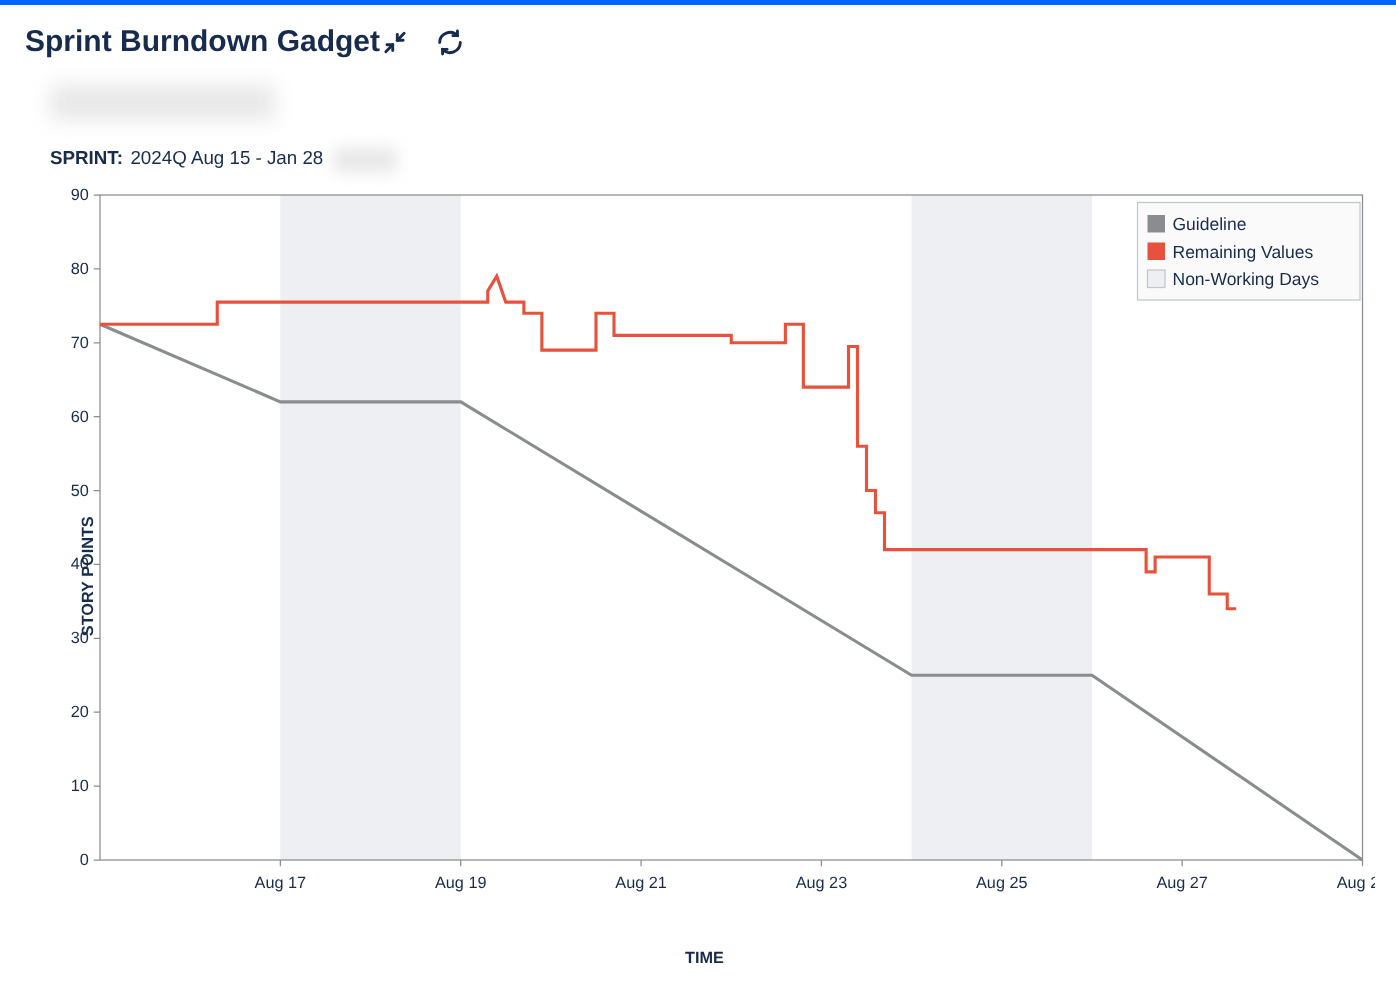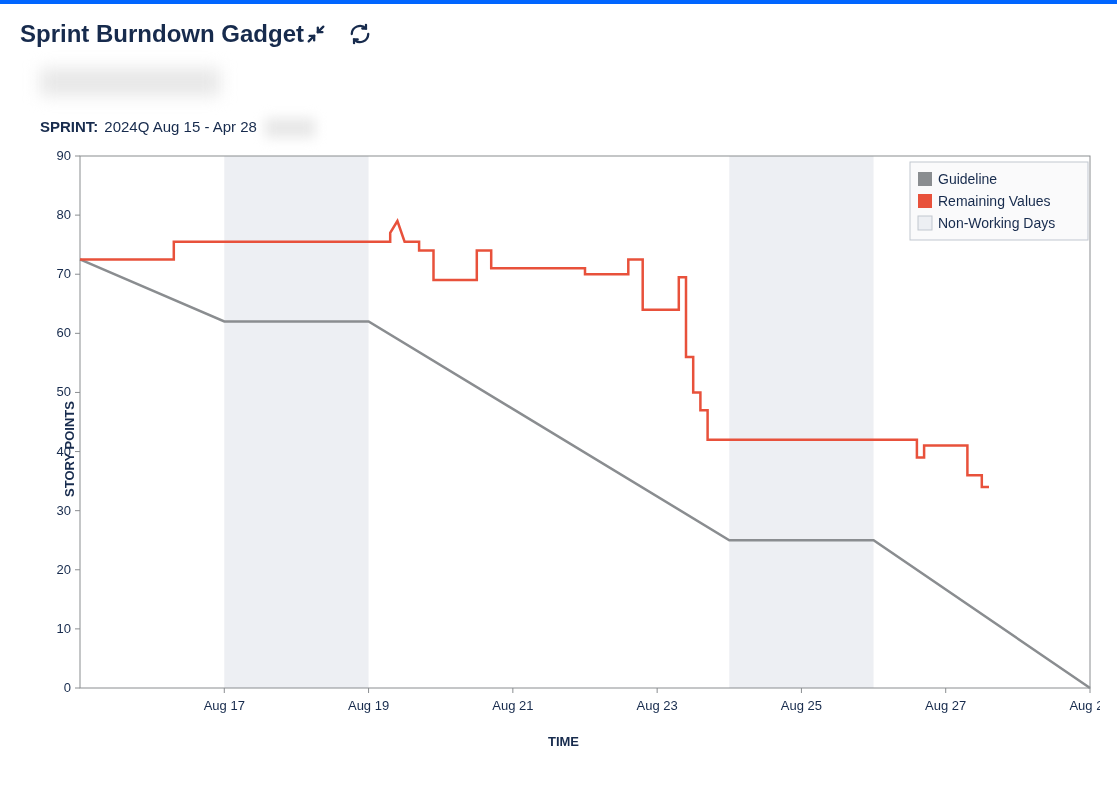--- a/index.html
+++ b/index.html
@@ -93,21 +93,21 @@
       font-size: 13px;
       font-weight: 700;
       color: #172b4d;
       white-space: nowrap;
     }
     .x-axis-label {
       text-align: center;
       font-size: 13px;
       font-weight: 700;
       color: #172b4d;
-      margin-top: 16px;
+      margin-top: 40px;
     }
     .tick-label {
       font-size: 13px;
       fill: #172b4d;
     }
     .legend-box {
       fill: #fafafb;
       stroke: #c1c7d0;
       stroke-width: 1;
     }
@@ -162,21 +162,21 @@
           <path d="M5.5 22 L5.5 18 L9.5 18"></path>
         </svg>
       </div>
     </div>
   </div>
 
   <div class="blurred-area"></div>
 
   <div class="sprint-line">
     <span class="sprint-label">SPRINT:</span>
-    <span class="sprint-value">2024Q Aug 15 - Apr 28</span>
+    <span class="sprint-value">2024Q Aug 15 - Jan 28</span>
     <span class="sprint-blur"></span>
   </div>
 
   <div class="chart-area">
     <div class="y-axis-label">STORY POINTS</div>
     <svg class="chart-svg" id="chart-svg" width="1070" height="570">
         <rect x="194.28571428571428" y="8" width="144.28571428571428" height="532" class="nwd-rect"></rect>
         <rect x="699.2857142857143" y="8" width="144.28571428571422" height="532" class="nwd-rect"></rect>
         <rect x="50" y="8" width="1010" height="532" class="plot-border"></rect>
         <line x1="45" x2="50" y1="540" y2="540" stroke="#8a8d90" stroke-width="1"></line>

